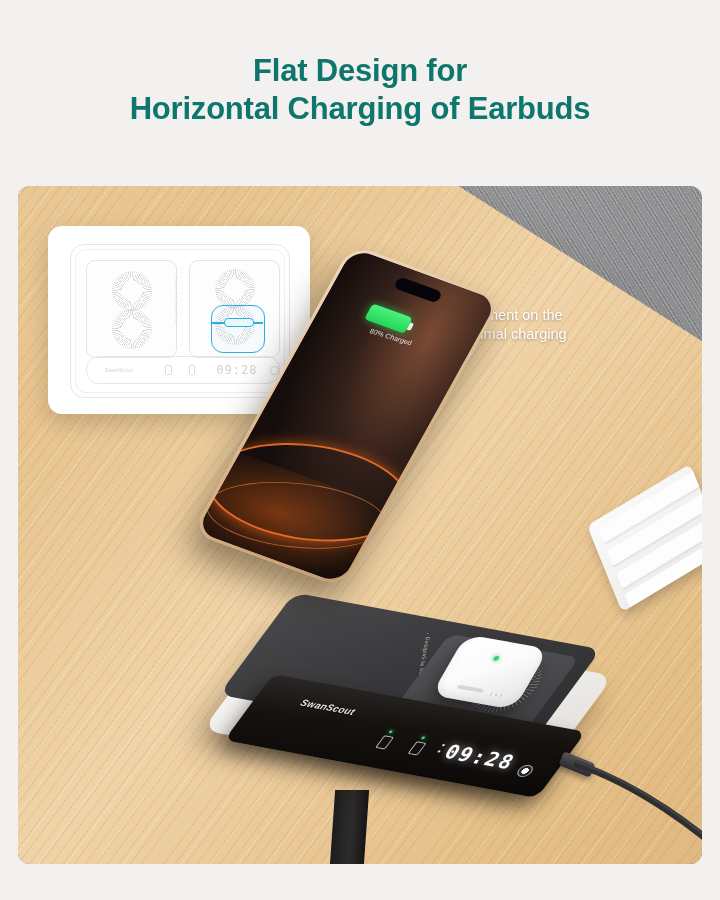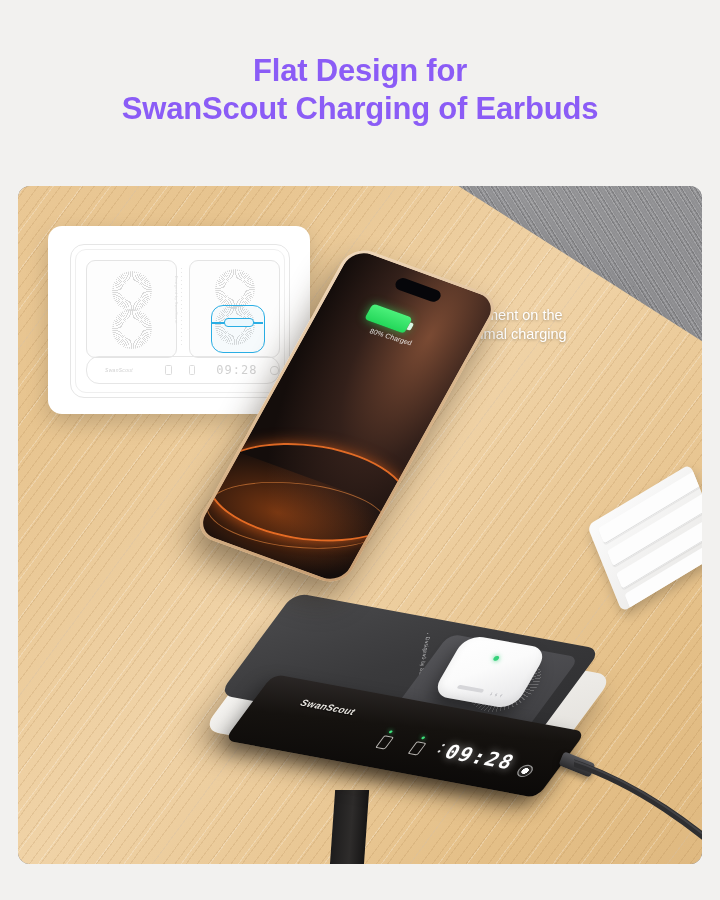--- a/index.html
+++ b/index.html
@@ -7,21 +7,21 @@
     width:720px;height:900px;overflow:hidden;
     background:#f2f1ef;
     font-family:"Liberation Sans", sans-serif;
     position:relative;
   }
 
   
   .headline{
     position:absolute;left:0;top:52px;width:720px;
     text-align:center;
-    color:#8b5cf6;
+    color:#0f766e;
     font-weight:bold;
     font-size:31px;
     line-height:38px;
     letter-spacing:-0.2px;
   }
   .headline .l2{display:block;}
 
   
   .photo{
     position:absolute;left:18px;top:186px;
@@ -355,21 +355,21 @@
     background:radial-gradient(ellipse at 50% 50%, rgba(40,28,16,.45), rgba(0,0,0,0) 70%);
     filter:blur(6px);
     transform:rotate(10deg);
   }
 </style>
 </head>
 <body>
 
 <div class="headline">
   <span>Flat Design for</span>
-  <span class="l2">SwanScout Charging of Earbuds</span>
+  <span class="l2">Horizontal Charging of Earbuds</span>
 </div>
 
 <div class="photo">
 
   <div class="carpet"></div>
 
   <div class="desk">
     <div class="desk-edge"></div>
     <div class="desk-shadow"></div>
   </div>

